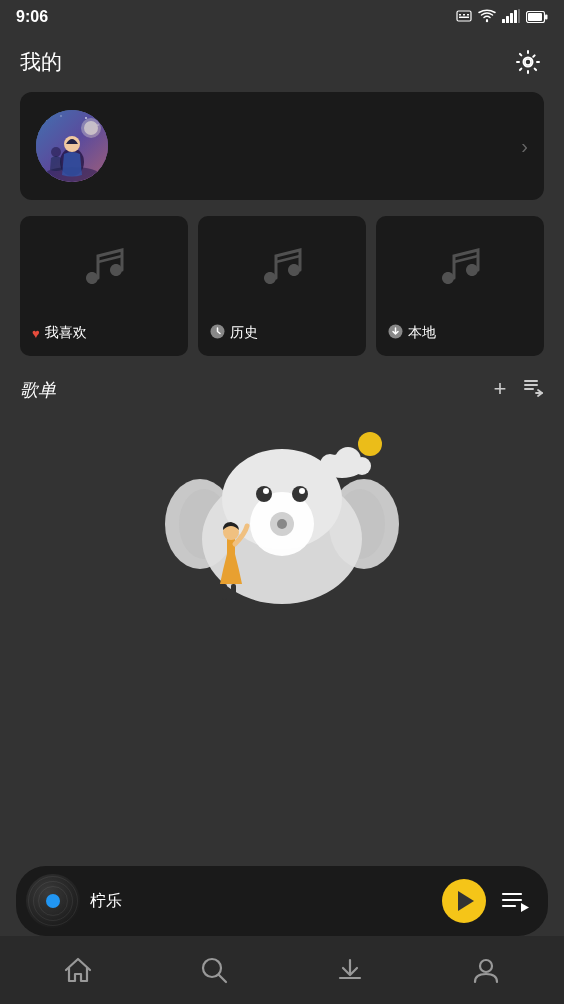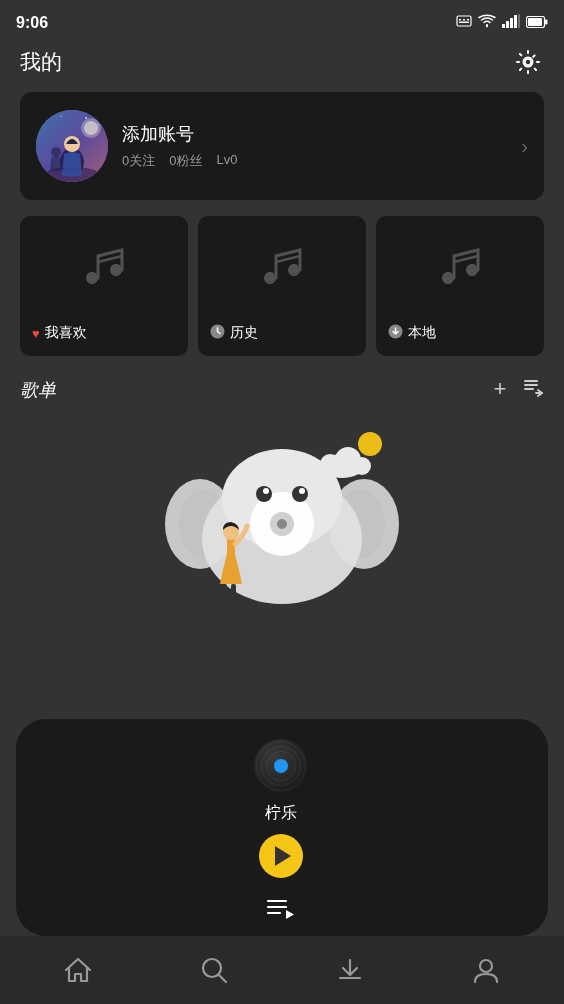--- a/index.html
+++ b/index.html
@@ -10,21 +10,21 @@
       font-family: 'PingFang SC', 'Microsoft YaHei', sans-serif;
       color: #ffffff;
       overflow: hidden;
       position: relative;
     }
 
     
     .status-bar {
       display: flex;
       justify-content: space-between;
-      align-items: flex-end;
+      align-items: flex-start;
       padding: 8px 16px 4px 16px;
       height: 36px;
     }
     .status-time {
       font-size: 16px;
       font-weight: bold;
     }
     .status-icons {
       display: flex;
       align-items: center;
@@ -199,25 +199,24 @@
     }
 
     
     .now-playing {
       position: absolute;
       bottom: 68px;
       left: 16px;
       right: 16px;
       background: #1a1a1a;
       border-radius: 30px;
-      padding: 20px 12px 8px 10px;
+      padding: 8px 12px 8px 10px;
       display: flex;
       align-items: center;
       gap: 10px;
-      flex-direction: column;
     }
     .vinyl-record {
       width: 54px;
       height: 54px;
       border-radius: 50%;
       background: radial-gradient(circle at 40% 35%, #3a3a3a, #111111);
       display: flex;
       align-items: center;
       justify-content: center;
       position: relative;
@@ -382,28 +381,20 @@
 
           <path d="M30 34 Q36 24 42 34" fill="#222244"></path>
 
           <circle cx="20" cy="42" r="5" fill="#1a0e3a" opacity="0.5"></circle>
           <path d="M15 48 Q20 44 25 48 L26 60 Q20 62 14 60 Z" fill="#112244" opacity="0.5"></path>
 
           <circle cx="55" cy="18" r="10" fill="#fffbe0" opacity="0.3"></circle>
           <circle cx="55" cy="18" r="7" fill="#fffbe0" opacity="0.5"></circle>
         </g>
       </svg>
-    </div>
-    <div class="account-info">
-      <span class="account-name">添加账号</span>
-      <div class="account-stats">
-        <span>0关注</span>
-        <span>0粉丝</span>
-        <span>Lv0</span>
-      </div>
     </div>
   </div>
   <span class="chevron-right">›</span>
 </div>
 
 <div class="grid-cards">
 
   <div class="grid-card">
     <div class="card-icon">
       <svg class="music-note-svg" viewBox="0 0 52 52" fill="none">

